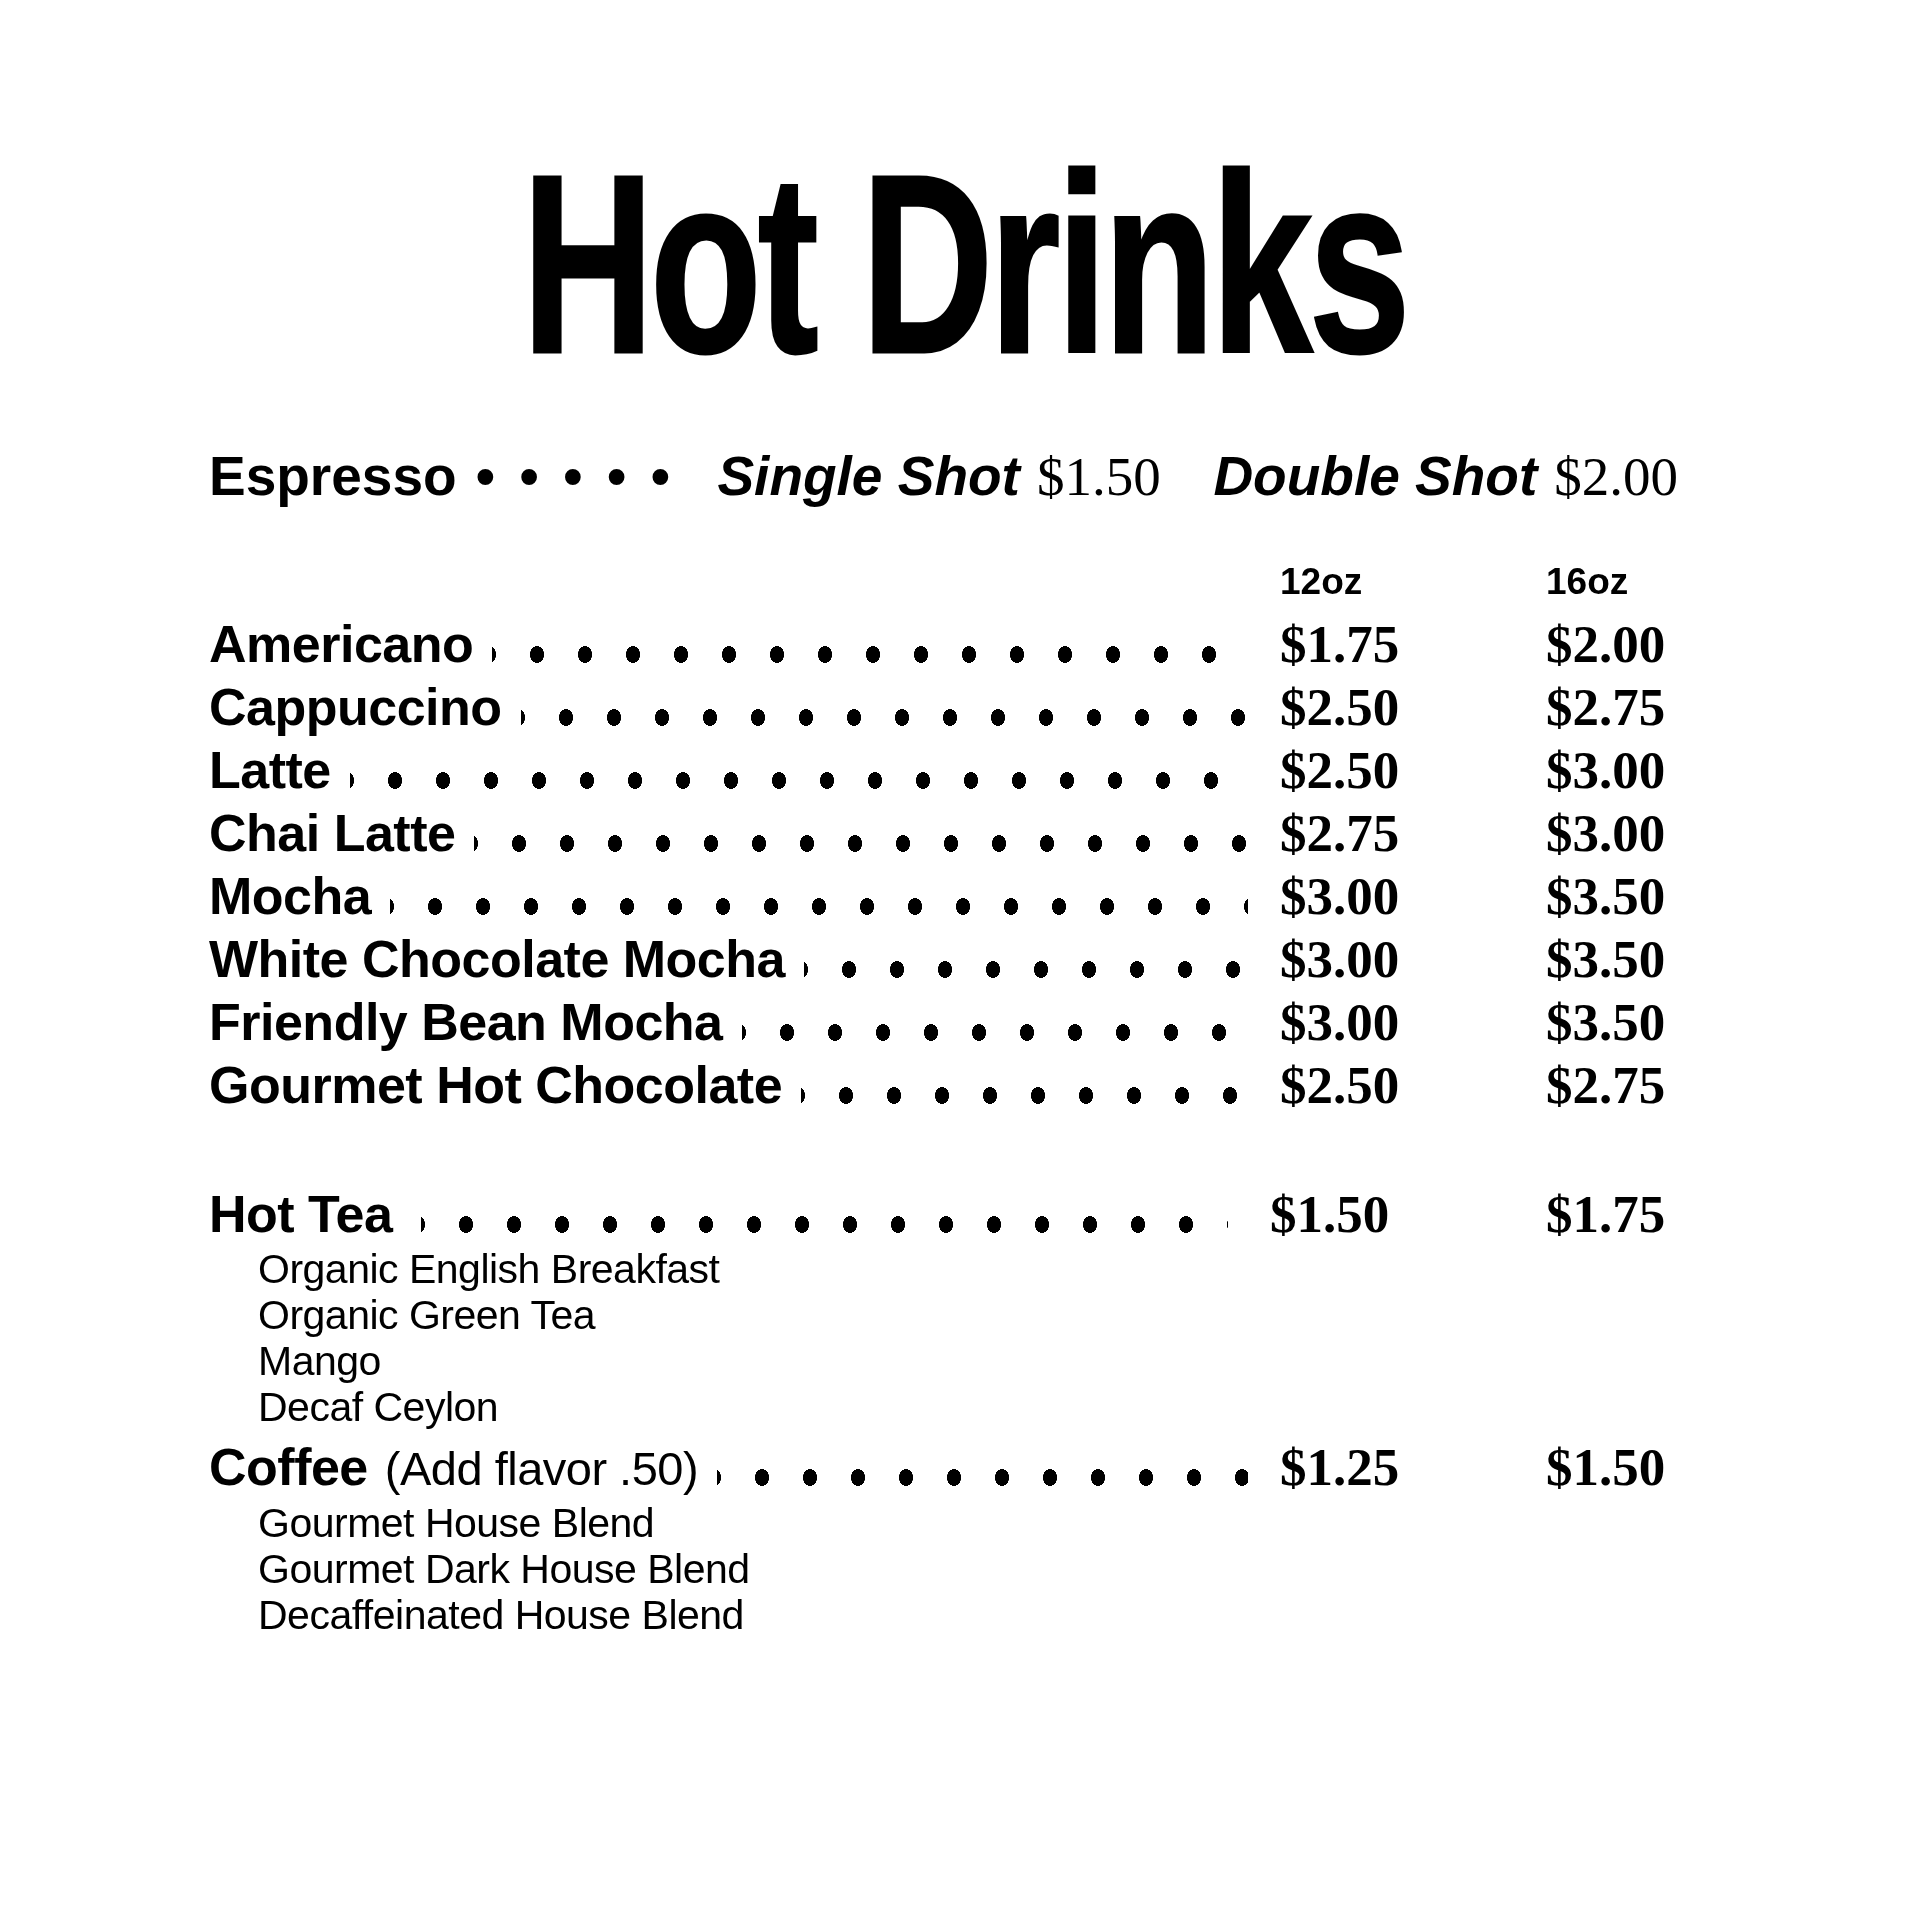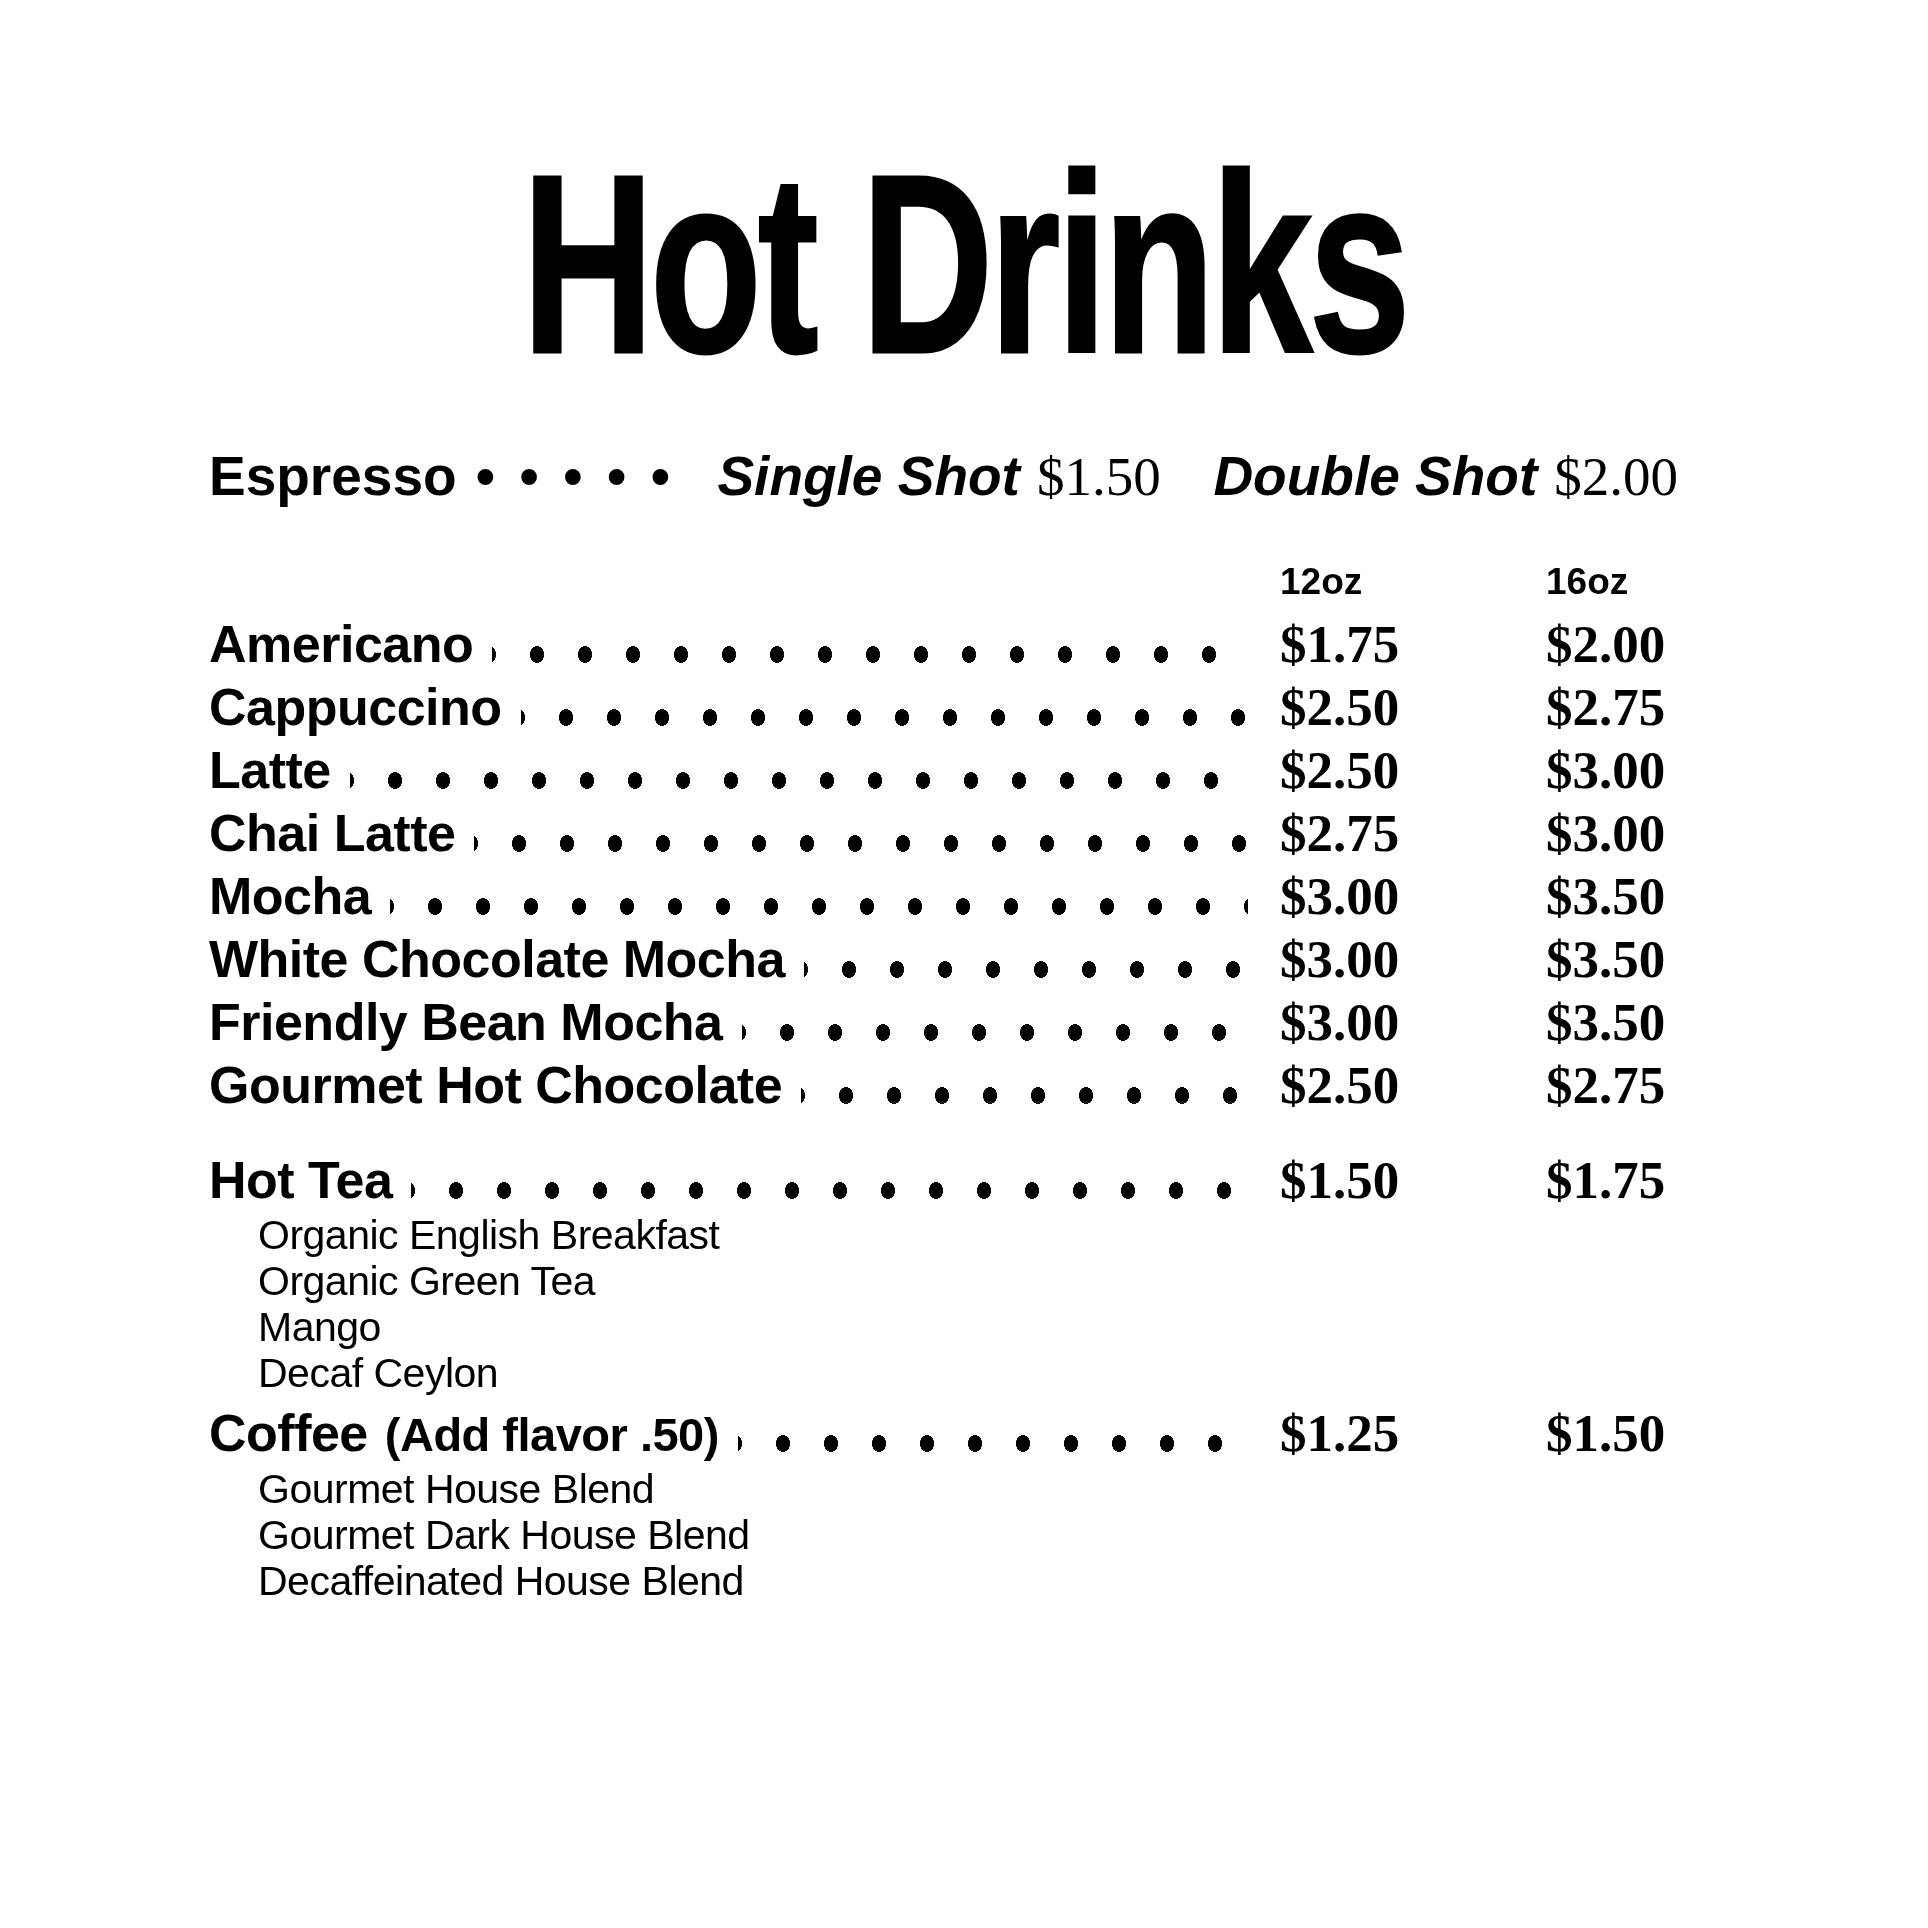--- a/index.html
+++ b/index.html
@@ -66,24 +66,24 @@
     background-position: 21px 32px;
     margin: 0 32px 0 19px;
   }
   .price {
     font-family: "Liberation Serif", serif;
     font-weight: 700; font-size: 53px;
     letter-spacing: 0;
   }
 
   
-  .tea-row { margin-top: 32px; }
+  .tea-row { margin-top: 66px; gap: 10px; }
   .coffee-row { margin-top: 5.6px; justify-content: center; }
   .coffee-note {
-    font-weight: 700; font-size: 47px;
+    font-weight: 400; font-size: 47px;
     margin-left: 17px; letter-spacing: -0.5px;
     white-space: nowrap;
   }
   .variety-list {
     padding-left: 49px;
     font-size: 41px; line-height: 46px;
     font-weight: 400; letter-spacing: -0.5px;
   }
 </style>
 </head>

